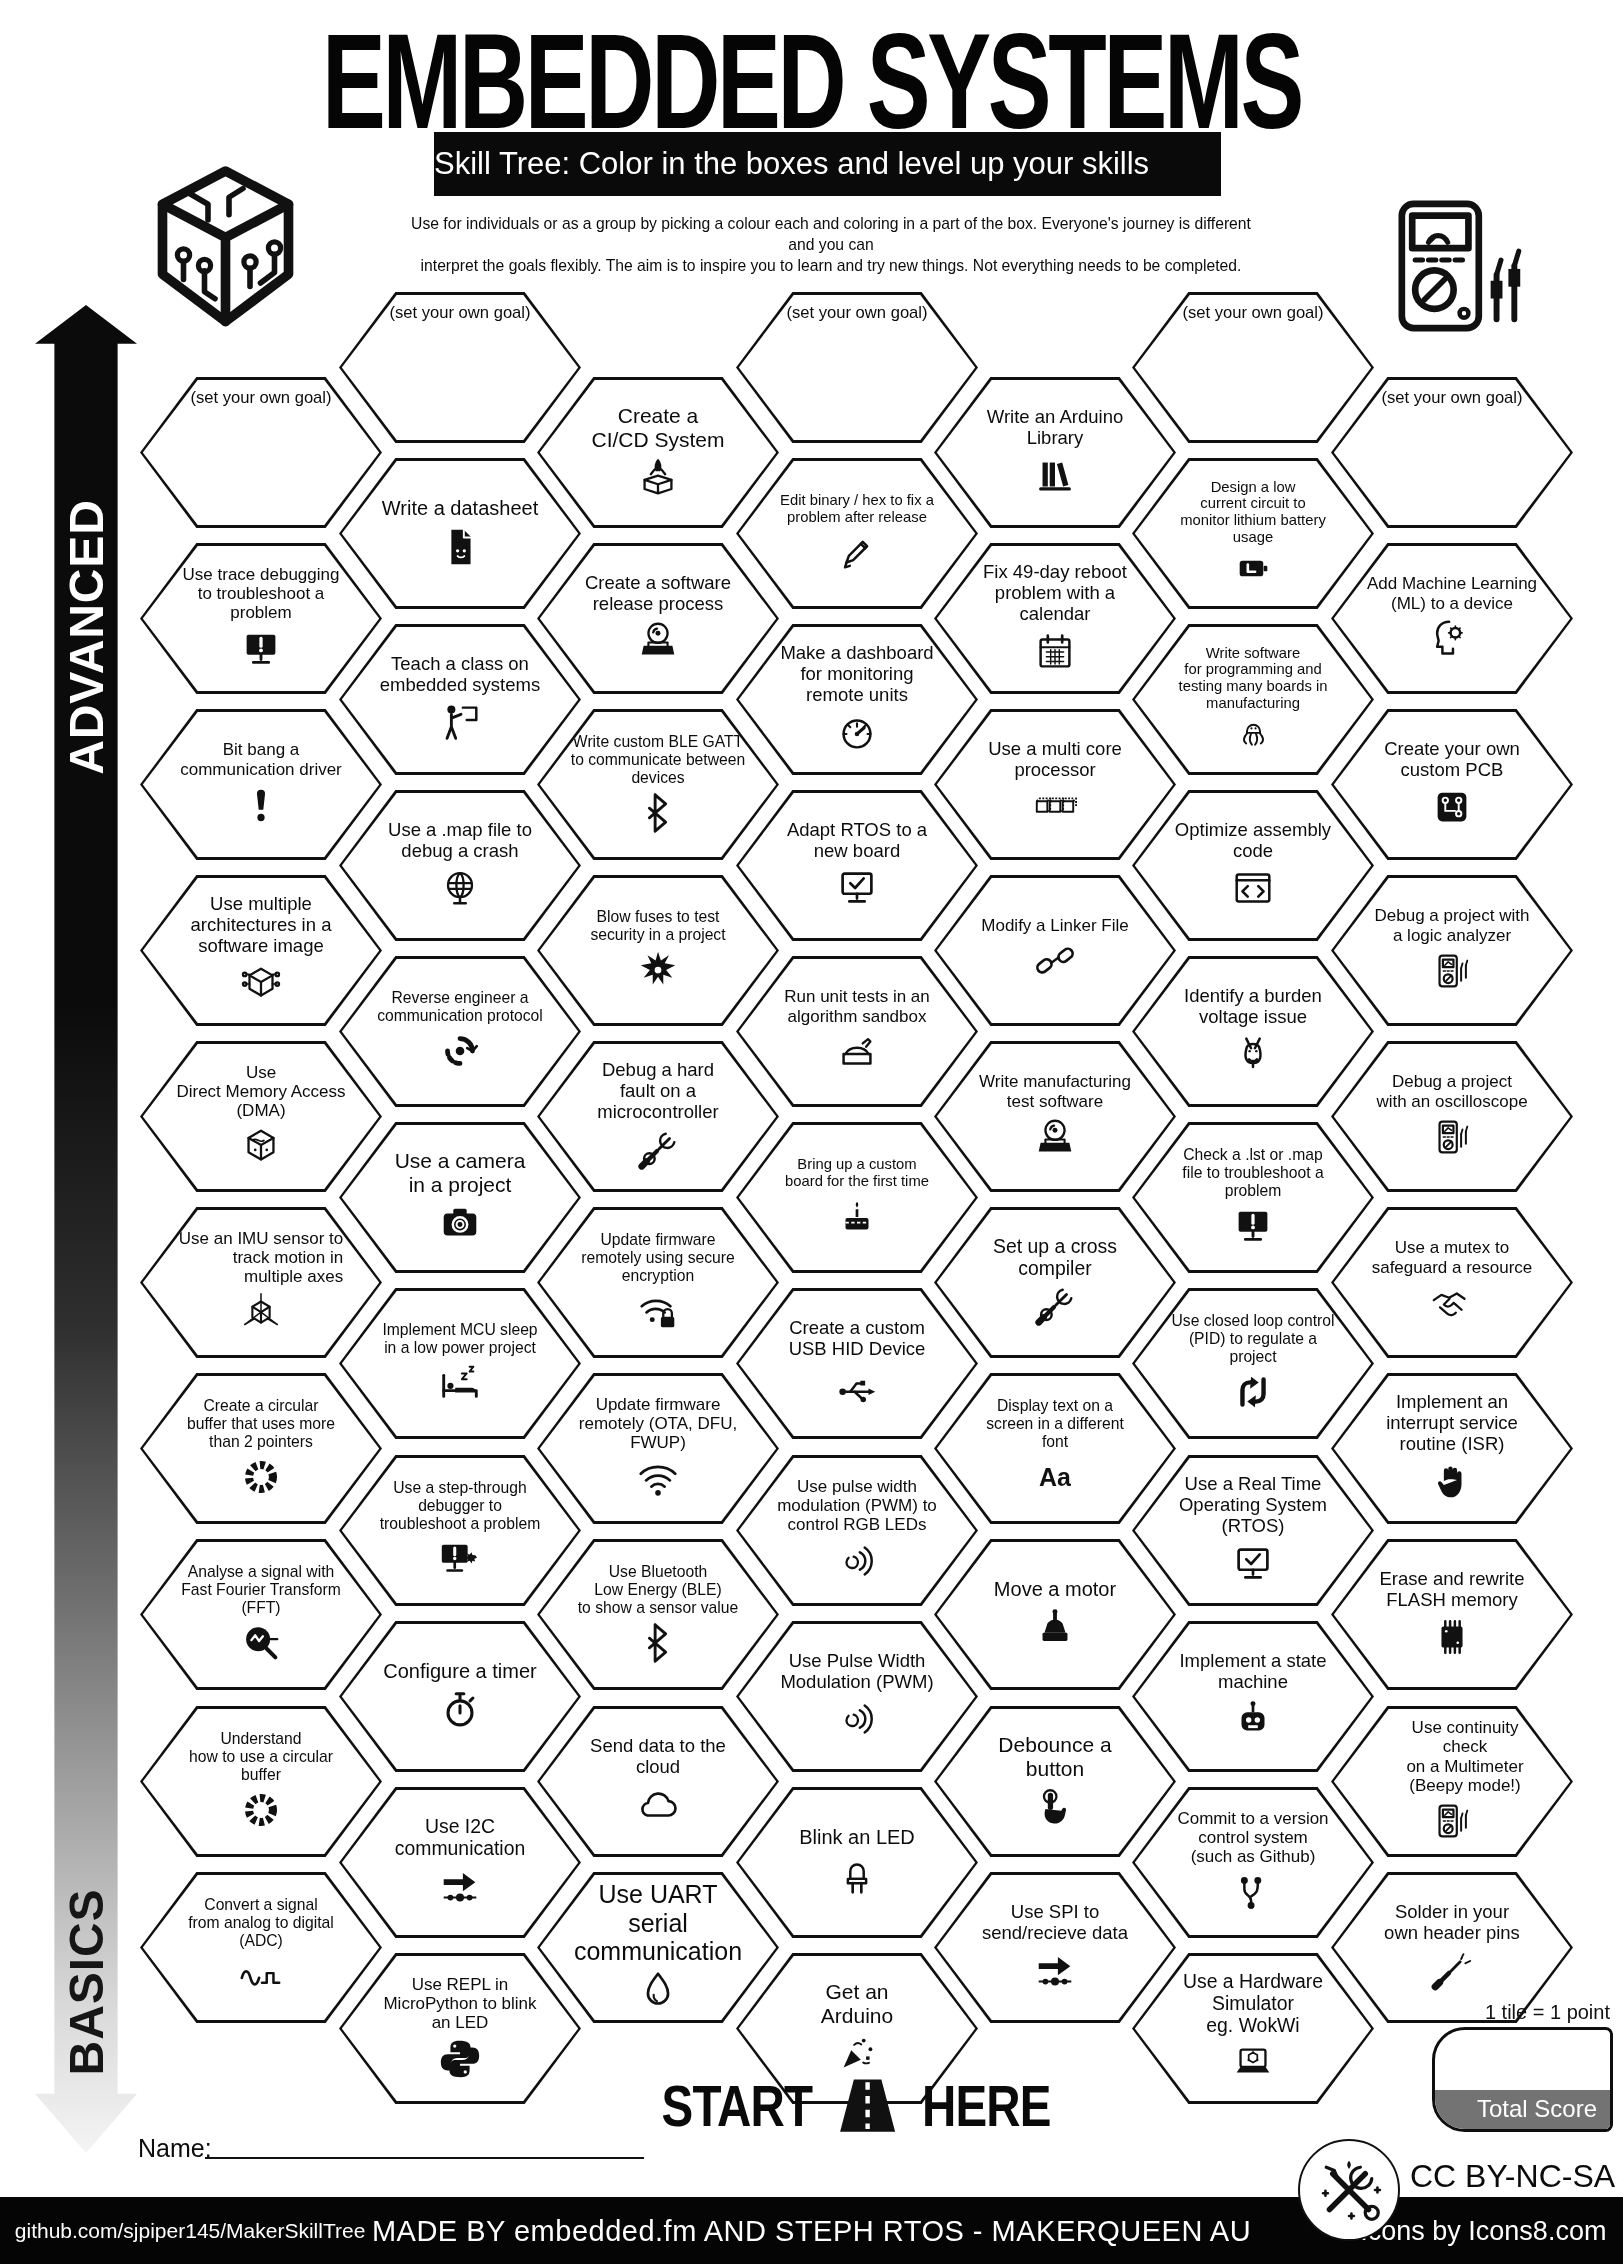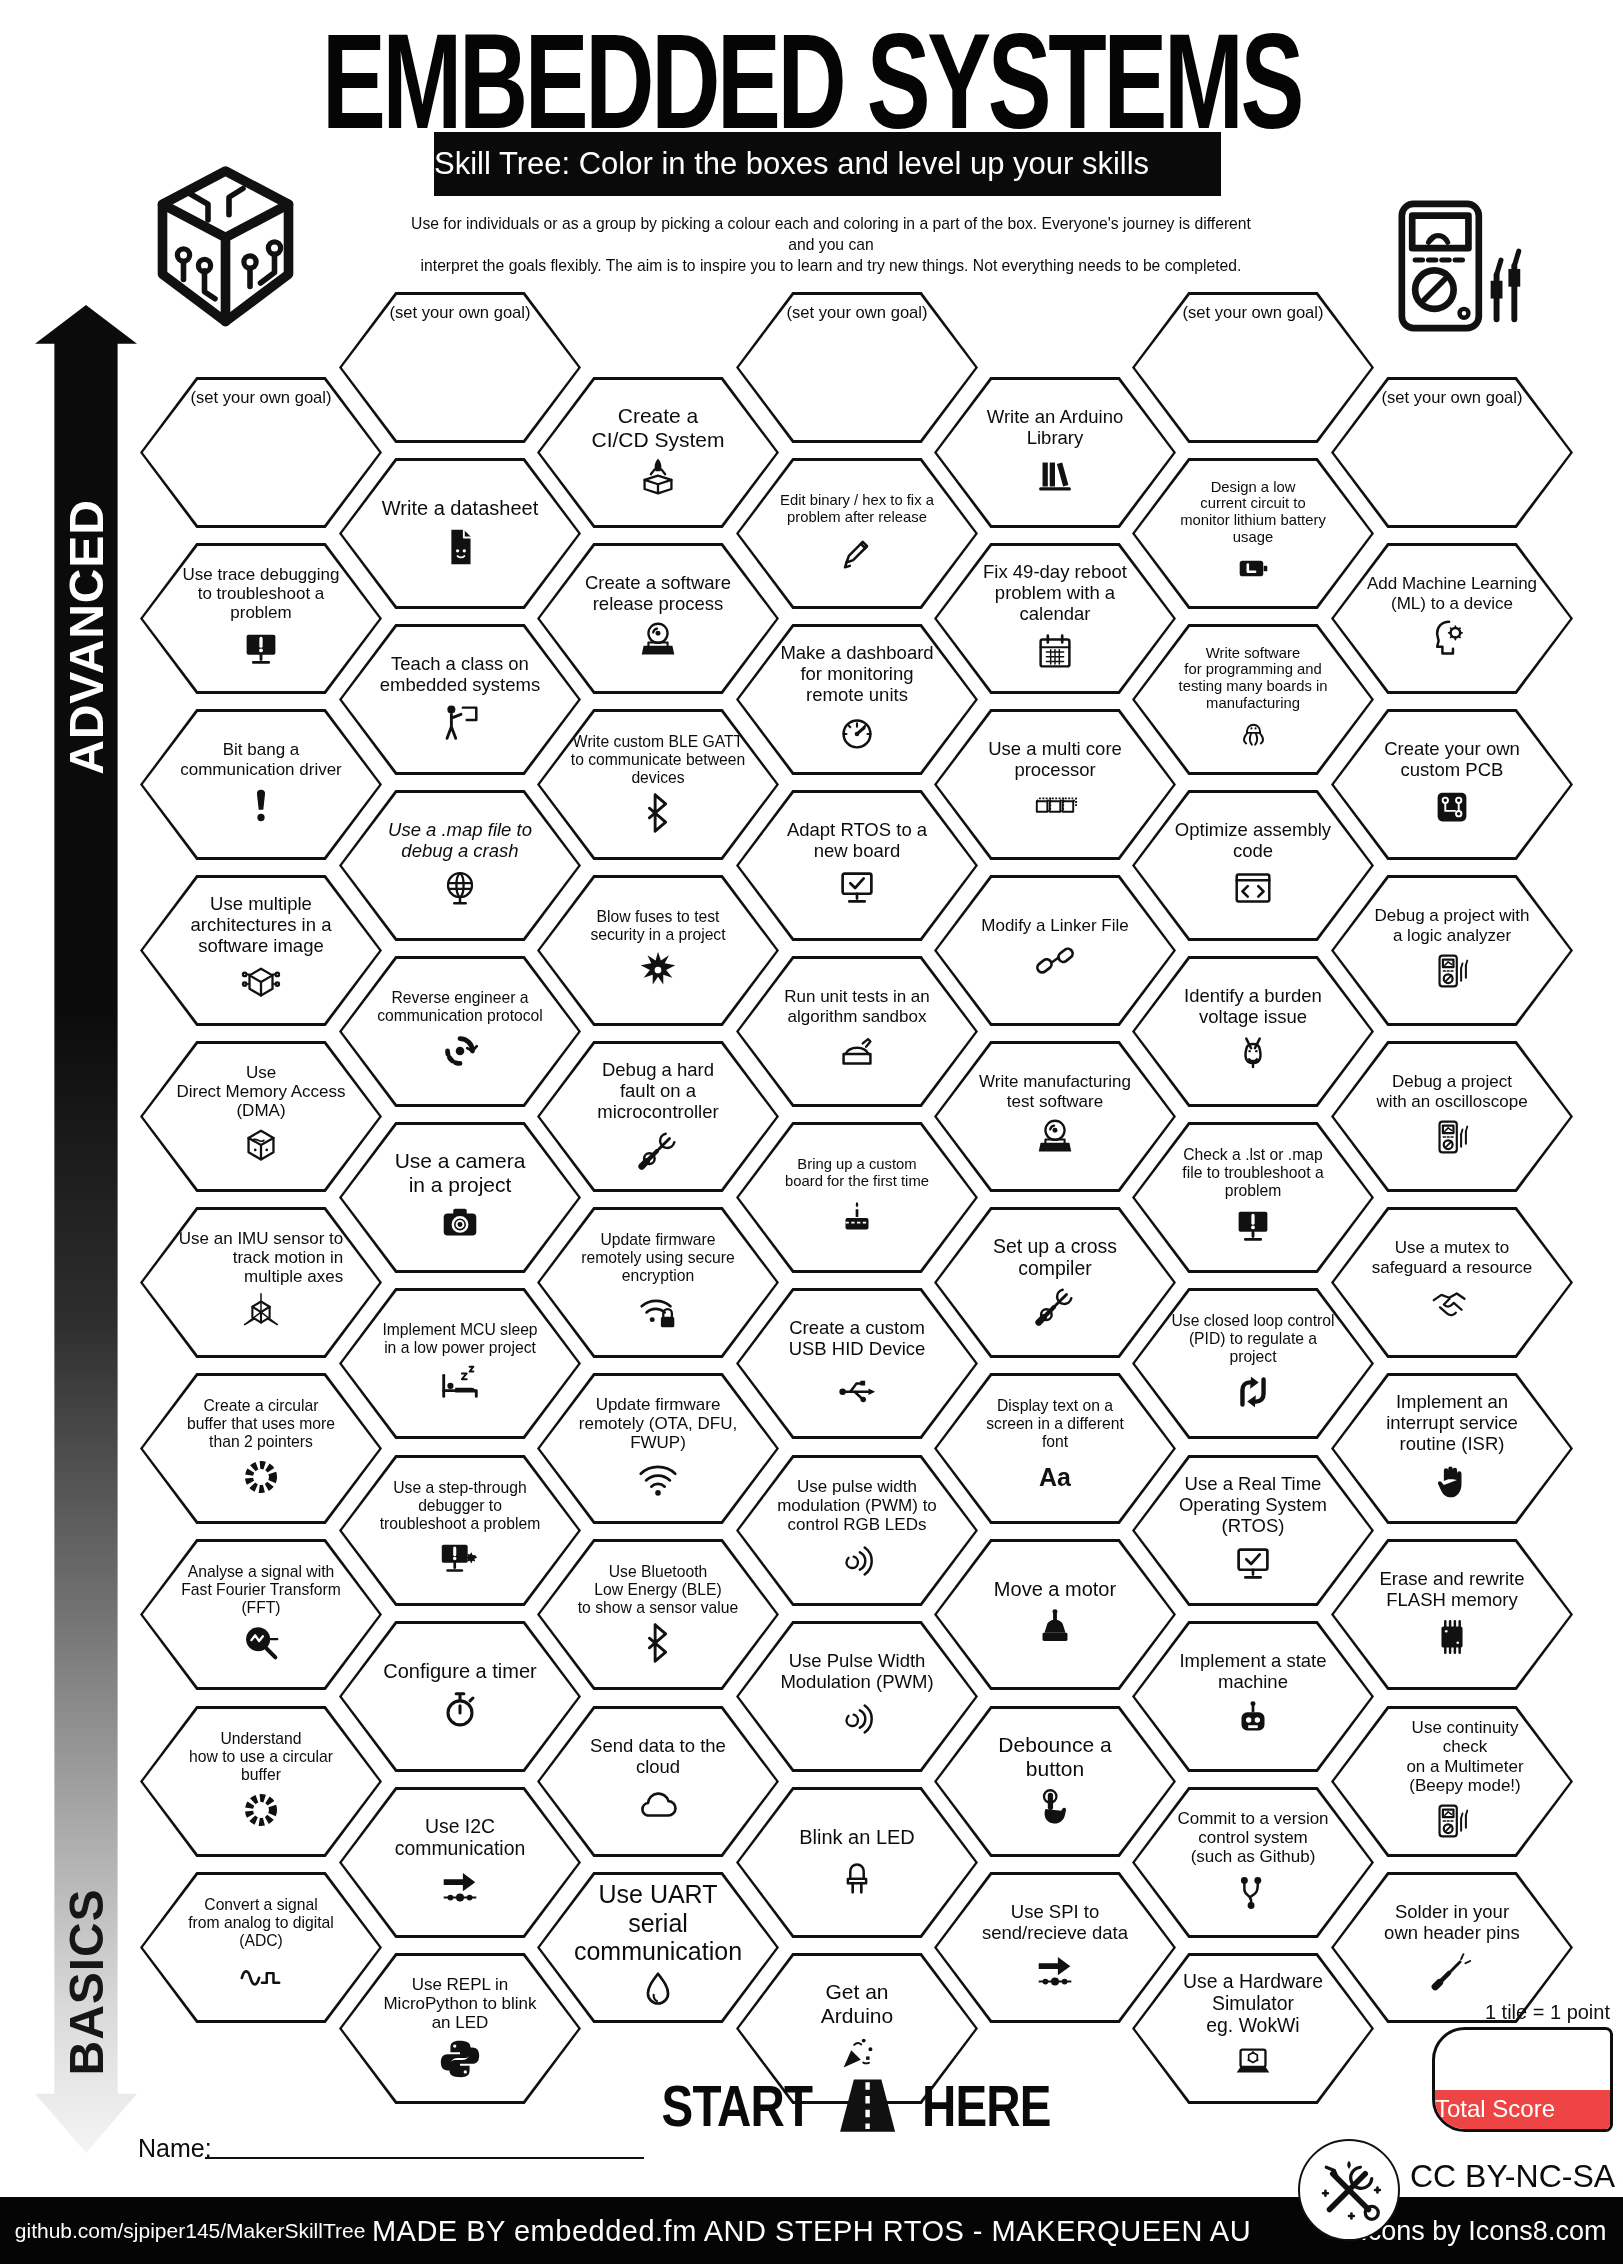--- a/index.html
+++ b/index.html
@@ -36,21 +36,21 @@
   
   #start-marker{position:absolute;left:856px;top:2075px;transform:translateX(-50%);
       display:flex;align-items:center;gap:18.5px;}
   .start-word{font-size:50px;font-weight:bold;letter-spacing:-0.9px;transform:scale(0.95,1.15);color:#0a0a0a;}
   #name-row{position:absolute;left:138px;top:2134px;font-size:25px;color:#0c0c0c;}
   #name-line{position:absolute;left:205px;top:2157px;width:439px;border-bottom:2.3px solid #111;}
   #tile-note{position:absolute;left:1421px;top:2001px;width:189px;text-align:right;font-size:20px;}
   #score-box{position:absolute;left:1432px;top:2027px;width:181px;height:105px;
       border:3.2px solid #0e0e0e;border-radius:33px 7.4px 7.4px 33px;box-sizing:border-box;
       overflow:hidden;display:flex;flex-direction:column;justify-content:flex-end;background:#fff;}
-  #score-box .bar{background:#ef4444;color:#fff;font-size:24px;text-align:left;
+  #score-box .bar{background:#737373;color:#fff;font-size:24px;text-align:right;
       padding:4.6px 13px 6.5px 0;}
   #cc-badge{position:absolute;left:1298px;top:2139px;width:102px;height:102px;border-radius:50%;
       background:#fff;border:2.8px solid #111;z-index:5;display:flex;align-items:center;justify-content:center;box-sizing:border-box;}
   #cc-text{position:absolute;left:1410px;top:2158px;width:205px;font-size:32px;white-space:nowrap;color:#0b0b0b;}
   #footer{position:absolute;left:0;top:2197px;width:100%;height:68px;background:#050505;color:#fff;
       display:flex;align-items:center;}
   #footer .f-left{position:absolute;left:14.8px;font-size:21px;}
   #footer .f-center{position:absolute;left:50%;transform:translateX(-50%);font-size:29px;letter-spacing:0.5px;white-space:nowrap;}
   #footer .f-right{position:absolute;right:16.6px;font-size:27px;}
   svg{display:block;}
@@ -680,21 +680,21 @@
         <div class="hex-in">
           <div class="hex-label" style="font-size: 18.5px;">Teach a class on
 embedded systems</div>
           <svg width="46" height="46" viewBox="0 0 48 48" class="hicon">
             <use href="#s-teacher"></use>
           </svg>
         </div>
       </div>
       <div class="hex" style="left: 339px; top: 790px;">
         <div class="hex-in">
-          <div class="hex-label" style="font-size: 18.5px; font-style: italic;">Use a .map file to
+          <div class="hex-label" style="font-size: 18.5px;">Use a .map file to
 debug a crash</div>
           <svg width="46" height="46" viewBox="0 0 48 48" class="hicon">
             <use href="#s-globe"></use>
           </svg>
         </div>
       </div>
       <div class="hex" style="left: 339px; top: 956px;">
         <div class="hex-in">
           <div class="hex-label" style="font-size: 15.7px;">Reverse engineer a
 communication protocol</div>

